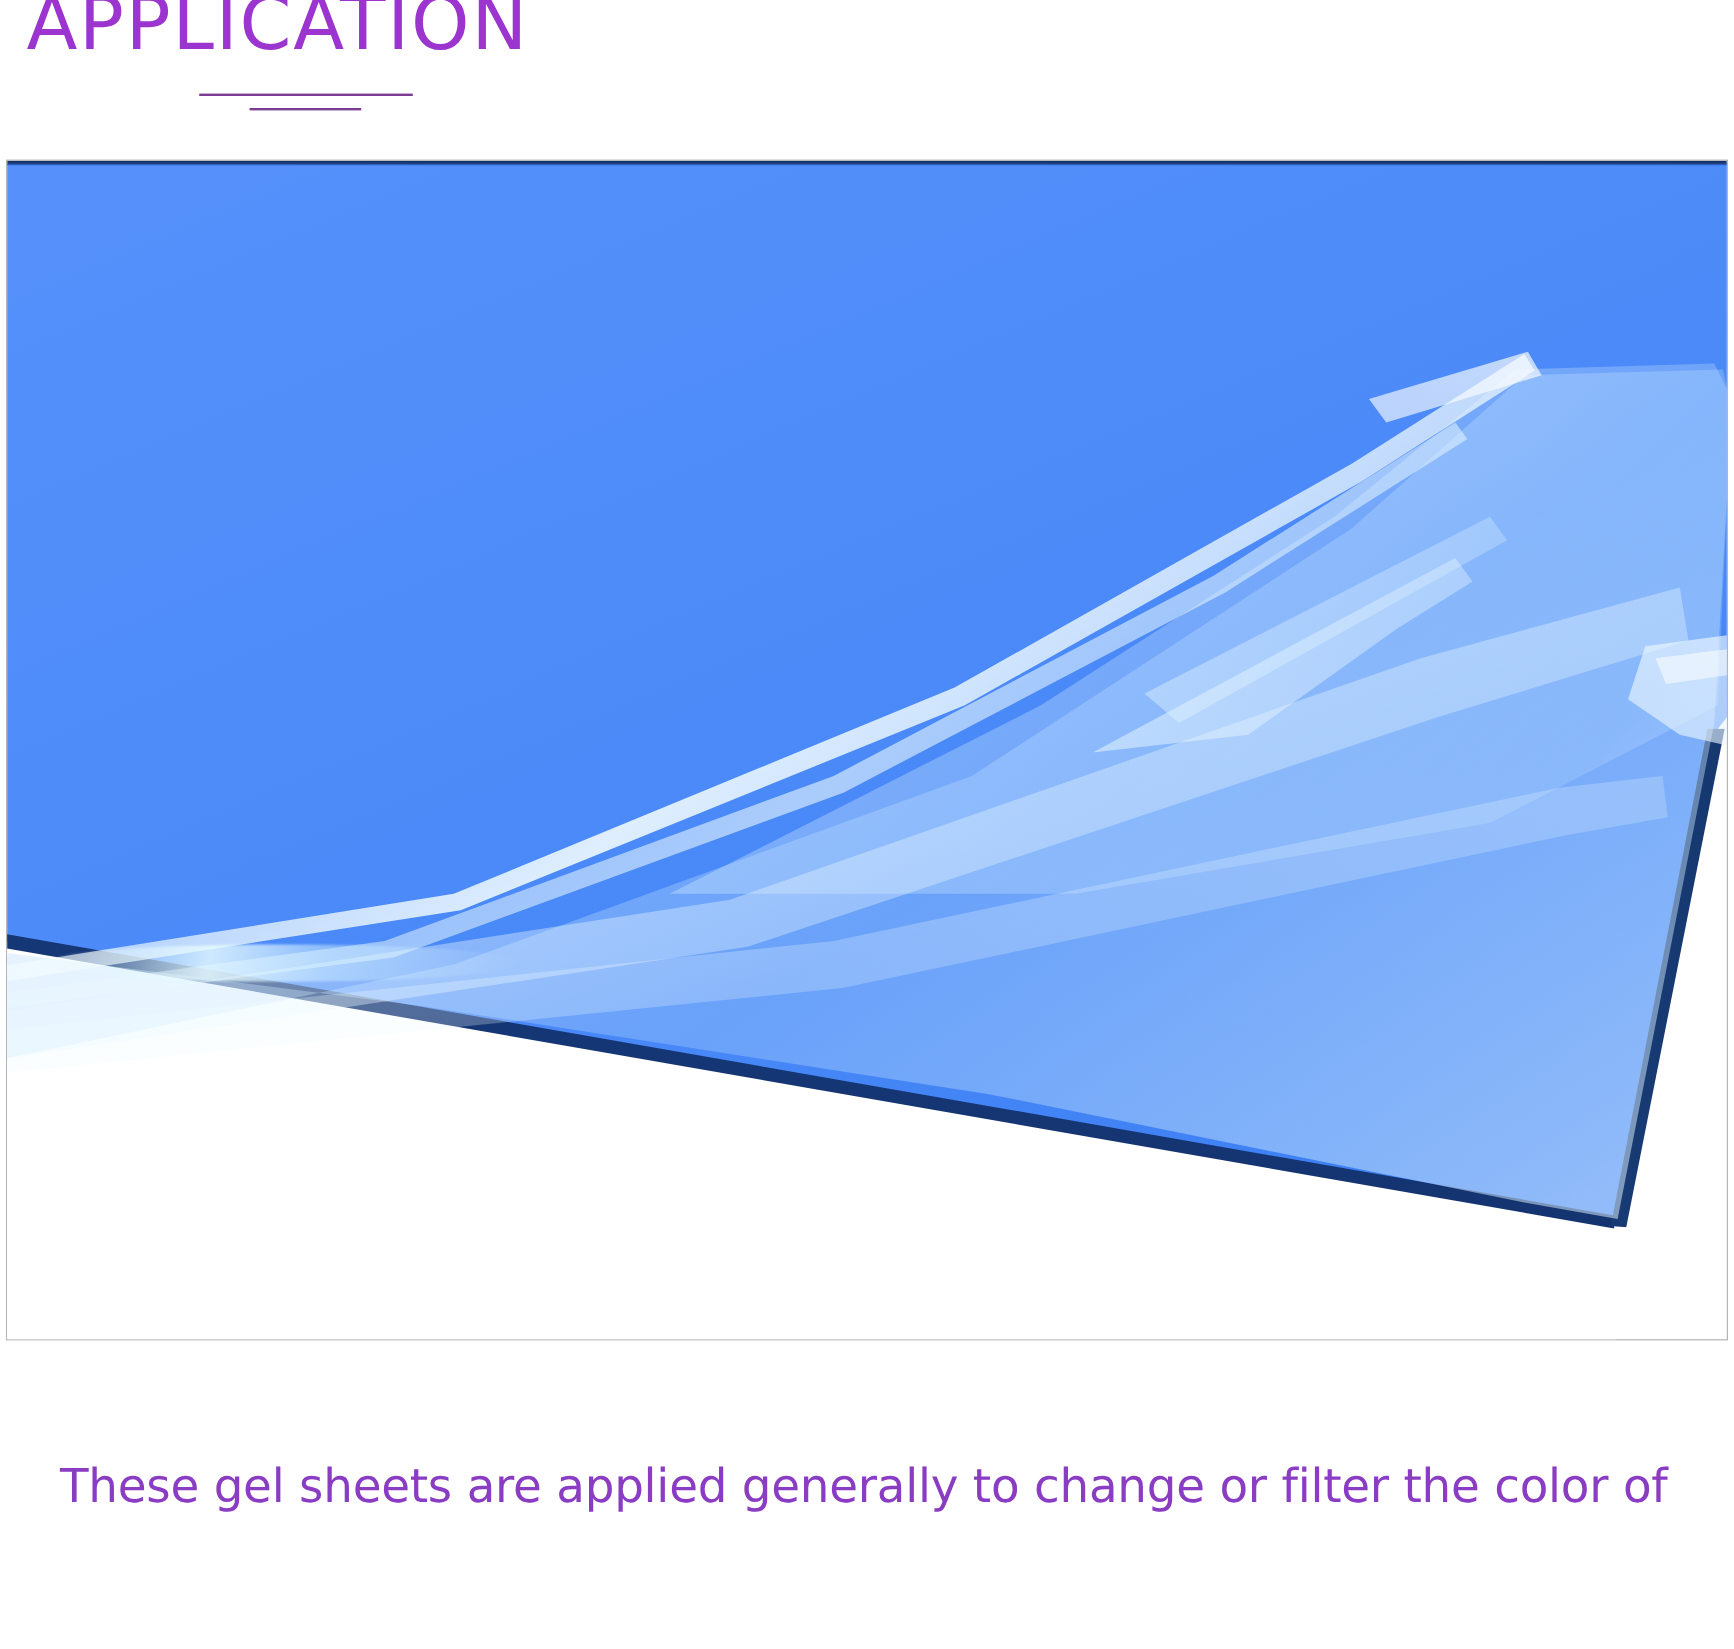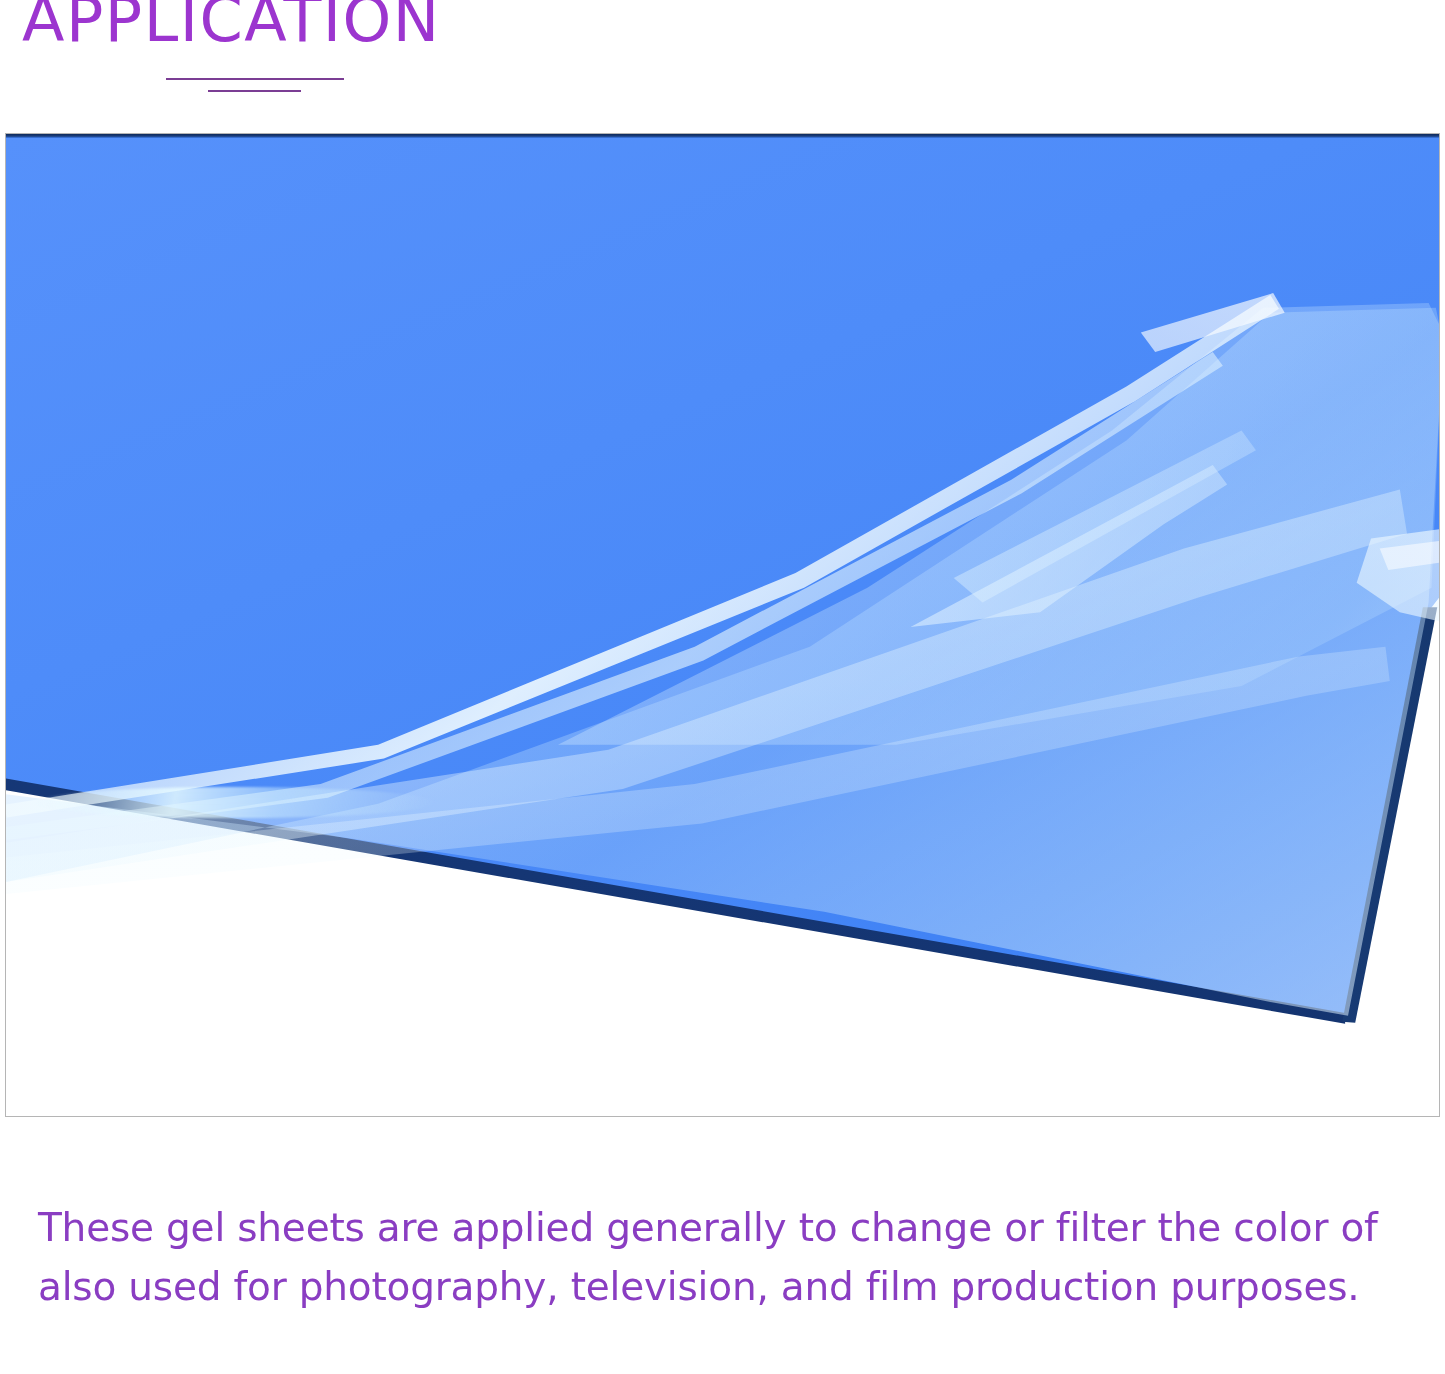--- a/index.html
+++ b/index.html
@@ -265,21 +265,21 @@
     left: 34px;
     top: 1196px;
     width: 1395px;
     color: #8a3dc2;
     font-family: "DejaVu Sans", "Liberation Sans", sans-serif;
     font-size: 39px;
     line-height: 55px;
     font-weight: 400;
     letter-spacing: -0.2px;
   }
-  .caption p { margin: 4px; }
+  .caption p { margin: 16px; }
 </style>
 </head>
 <body>
 
 <div class="heading-block">
   <div class="heading-title">APPLICATION</div>
   <div class="rule-long"></div>
   <div class="rule-short"></div>
 </div>
 
@@ -303,14 +303,13 @@
     <div class="film-topfold"></div>
     <div class="film-tip-right"></div>
     <div class="film-tip-highlight"></div>
 
     <div class="sheet-top-edge"></div>
   </div>
 </div>
 
 <div class="caption">
   <p>These gel sheets are applied generally to change or filter the color of</p>
-  <p>also used for photography, television, and film production purposes.</p>
 </div>
 
 </body></html>

